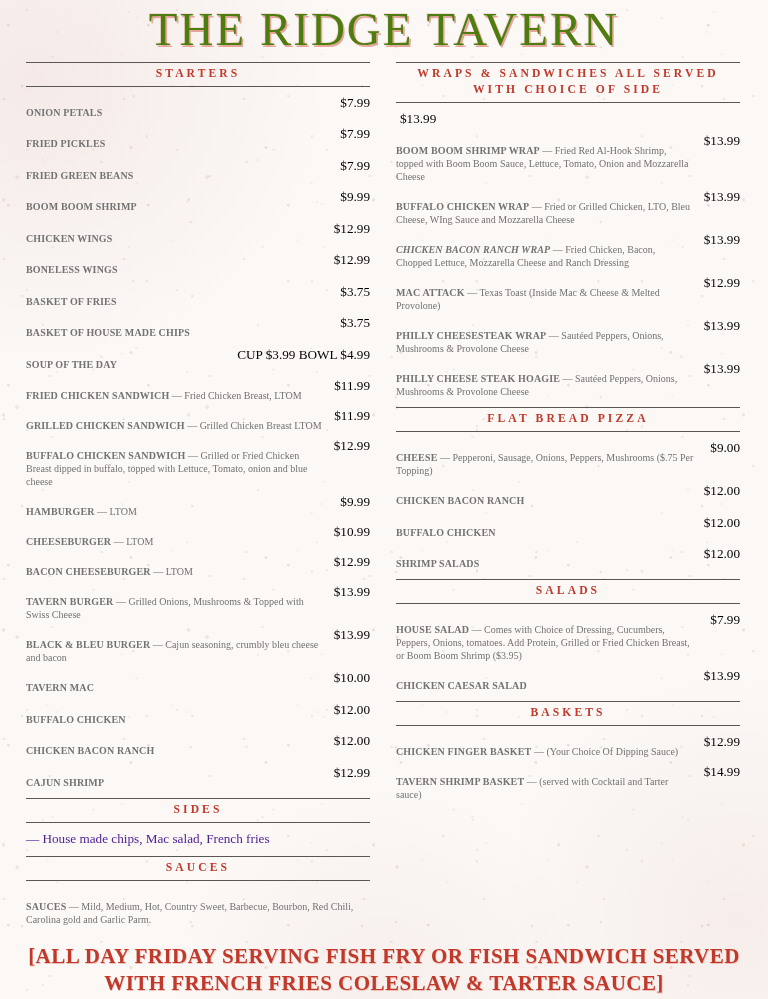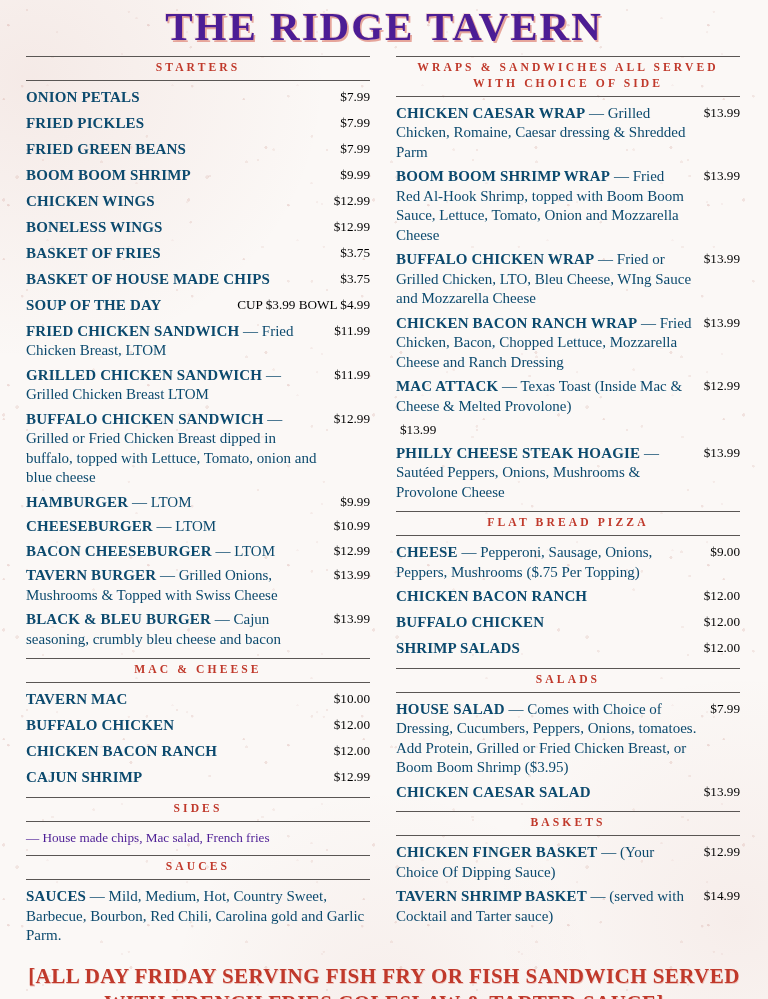--- a/index.html
+++ b/index.html
@@ -71,25 +71,25 @@
     padding: 4px 26px 0 26px;
   }
 
   
   .masthead {
     text-align: center;
     padding-top: 2px;
   }
   .masthead-title {
     font-family: "Liberation Serif", "DejaVu Serif", serif;
-    font-weight: 700;
-    font-size: 41px;
+    font-weight: 400;
+    font-size: 47px;
     line-height: 1.0;
     letter-spacing: 2.0px;
-    color: #4c1d95;
+    color: #4d7c0f;
     text-shadow:
        1.6px 1.6px 0 rgba(229,160,150,.95),
       -0.7px -0.7px 0 rgba(245,215,210,.85);
     white-space: nowrap;
   }
 
   
   .columns {
     display: flex;
     gap: 26px;
@@ -120,30 +120,31 @@
   .item {
     display: flex;
     align-items: flex-start;
     justify-content: space-between;
     margin-bottom: 5px;
     gap: 8px;
   }
   .item.simple { margin-bottom: 6.5px; }
   .item-body {
     flex: 1 1 auto;
-    font-size: 15px;
+    font-size: 10px;
     line-height: 1.30;
-    color: #0c4a6e;
+    color: #737373;
+    margin-top: 12px;
   }
   .item-name {
     font-weight: 700;
     letter-spacing: .15px;
     white-space: nowrap;
   }
-  .item-name.wrapname { white-space: normal; }
+  .item-name.wrapname { white-space: normal; font-style: italic; }
   .item-desc { font-weight: 400; }
   .item-price {
     flex: 0 0 auto;
     font-size: 13.2px;
     line-height: 1.30;
     color: #000000;
     text-align: right;
     white-space: nowrap;
     padding-left: 4px;
   }
@@ -262,23 +263,20 @@
         <div class="item">
           <div class="item-body"><span class="item-name">TAVERN BURGER</span><span class="item-desc"> — Grilled Onions, Mushrooms &amp; Topped with Swiss Cheese</span></div>
           <div class="item-price">$13.99</div>
         </div>
         <div class="item">
           <div class="item-body"><span class="item-name">BLACK &amp; BLEU BURGER</span><span class="item-desc"> — Cajun seasoning, crumbly bleu cheese and bacon</span></div>
           <div class="item-price">$13.99</div>
         </div>
       </div>
 
-      <div class="section">
-        <div class="section-label">MAC &amp; CHEESE</div>
-      </div>
       <div>
         <div class="item simple">
           <div class="item-body"><span class="item-name">TAVERN MAC</span></div>
           <div class="item-price">$10.00</div>
         </div>
         <div class="item simple">
           <div class="item-body"><span class="item-name">BUFFALO CHICKEN</span></div>
           <div class="item-price">$12.00</div>
         </div>
         <div class="item simple">
@@ -305,40 +303,40 @@
 
     </div>
 
     <div class="col-right">
 
       <div class="section first">
         <div class="section-label">WRAPS &amp; SANDWICHES ALL SERVED WITH CHOICE OF SIDE</div>
       </div>
       <div>
         <div class="item">
-          <div class="item-body"><span class="item-name">CHICKEN CAESAR WRAP</span><span class="item-desc"> — Grilled Chicken, Romaine, Caesar dressing &amp; Shredded Parm</span></div>
           <div class="item-price">$13.99</div>
         </div>
         <div class="item">
           <div class="item-body"><span class="item-name">BOOM BOOM SHRIMP WRAP</span><span class="item-desc"> — Fried Red Al-Hook Shrimp, topped with Boom Boom Sauce, Lettuce, Tomato, Onion and Mozzarella Cheese</span></div>
           <div class="item-price">$13.99</div>
         </div>
         <div class="item">
           <div class="item-body"><span class="item-name">BUFFALO CHICKEN WRAP</span><span class="item-desc"> — Fried or Grilled Chicken, LTO, Bleu Cheese, WIng Sauce and Mozzarella Cheese</span></div>
           <div class="item-price">$13.99</div>
         </div>
         <div class="item">
           <div class="item-body"><span class="item-name wrapname">CHICKEN BACON RANCH WRAP</span><span class="item-desc"> — Fried Chicken, Bacon, Chopped Lettuce, Mozzarella Cheese and Ranch Dressing</span></div>
           <div class="item-price">$13.99</div>
         </div>
         <div class="item">
           <div class="item-body"><span class="item-name">MAC ATTACK</span><span class="item-desc"> — Texas Toast (Inside Mac &amp; Cheese &amp; Melted Provolone)</span></div>
           <div class="item-price">$12.99</div>
         </div>
         <div class="item">
+          <div class="item-body"><span class="item-name">PHILLY CHEESESTEAK WRAP</span><span class="item-desc"> — Sautéed Peppers, Onions, Mushrooms &amp; Provolone Cheese</span></div>
           <div class="item-price">$13.99</div>
         </div>
         <div class="item">
           <div class="item-body"><span class="item-name">PHILLY CHEESE STEAK HOAGIE</span><span class="item-desc"> — Sautéed Peppers, Onions, Mushrooms &amp; Provolone Cheese</span></div>
           <div class="item-price">$13.99</div>
         </div>
       </div>
 
       <div class="section">
         <div class="section-label">FLAT BREAD PIZZA</div>

